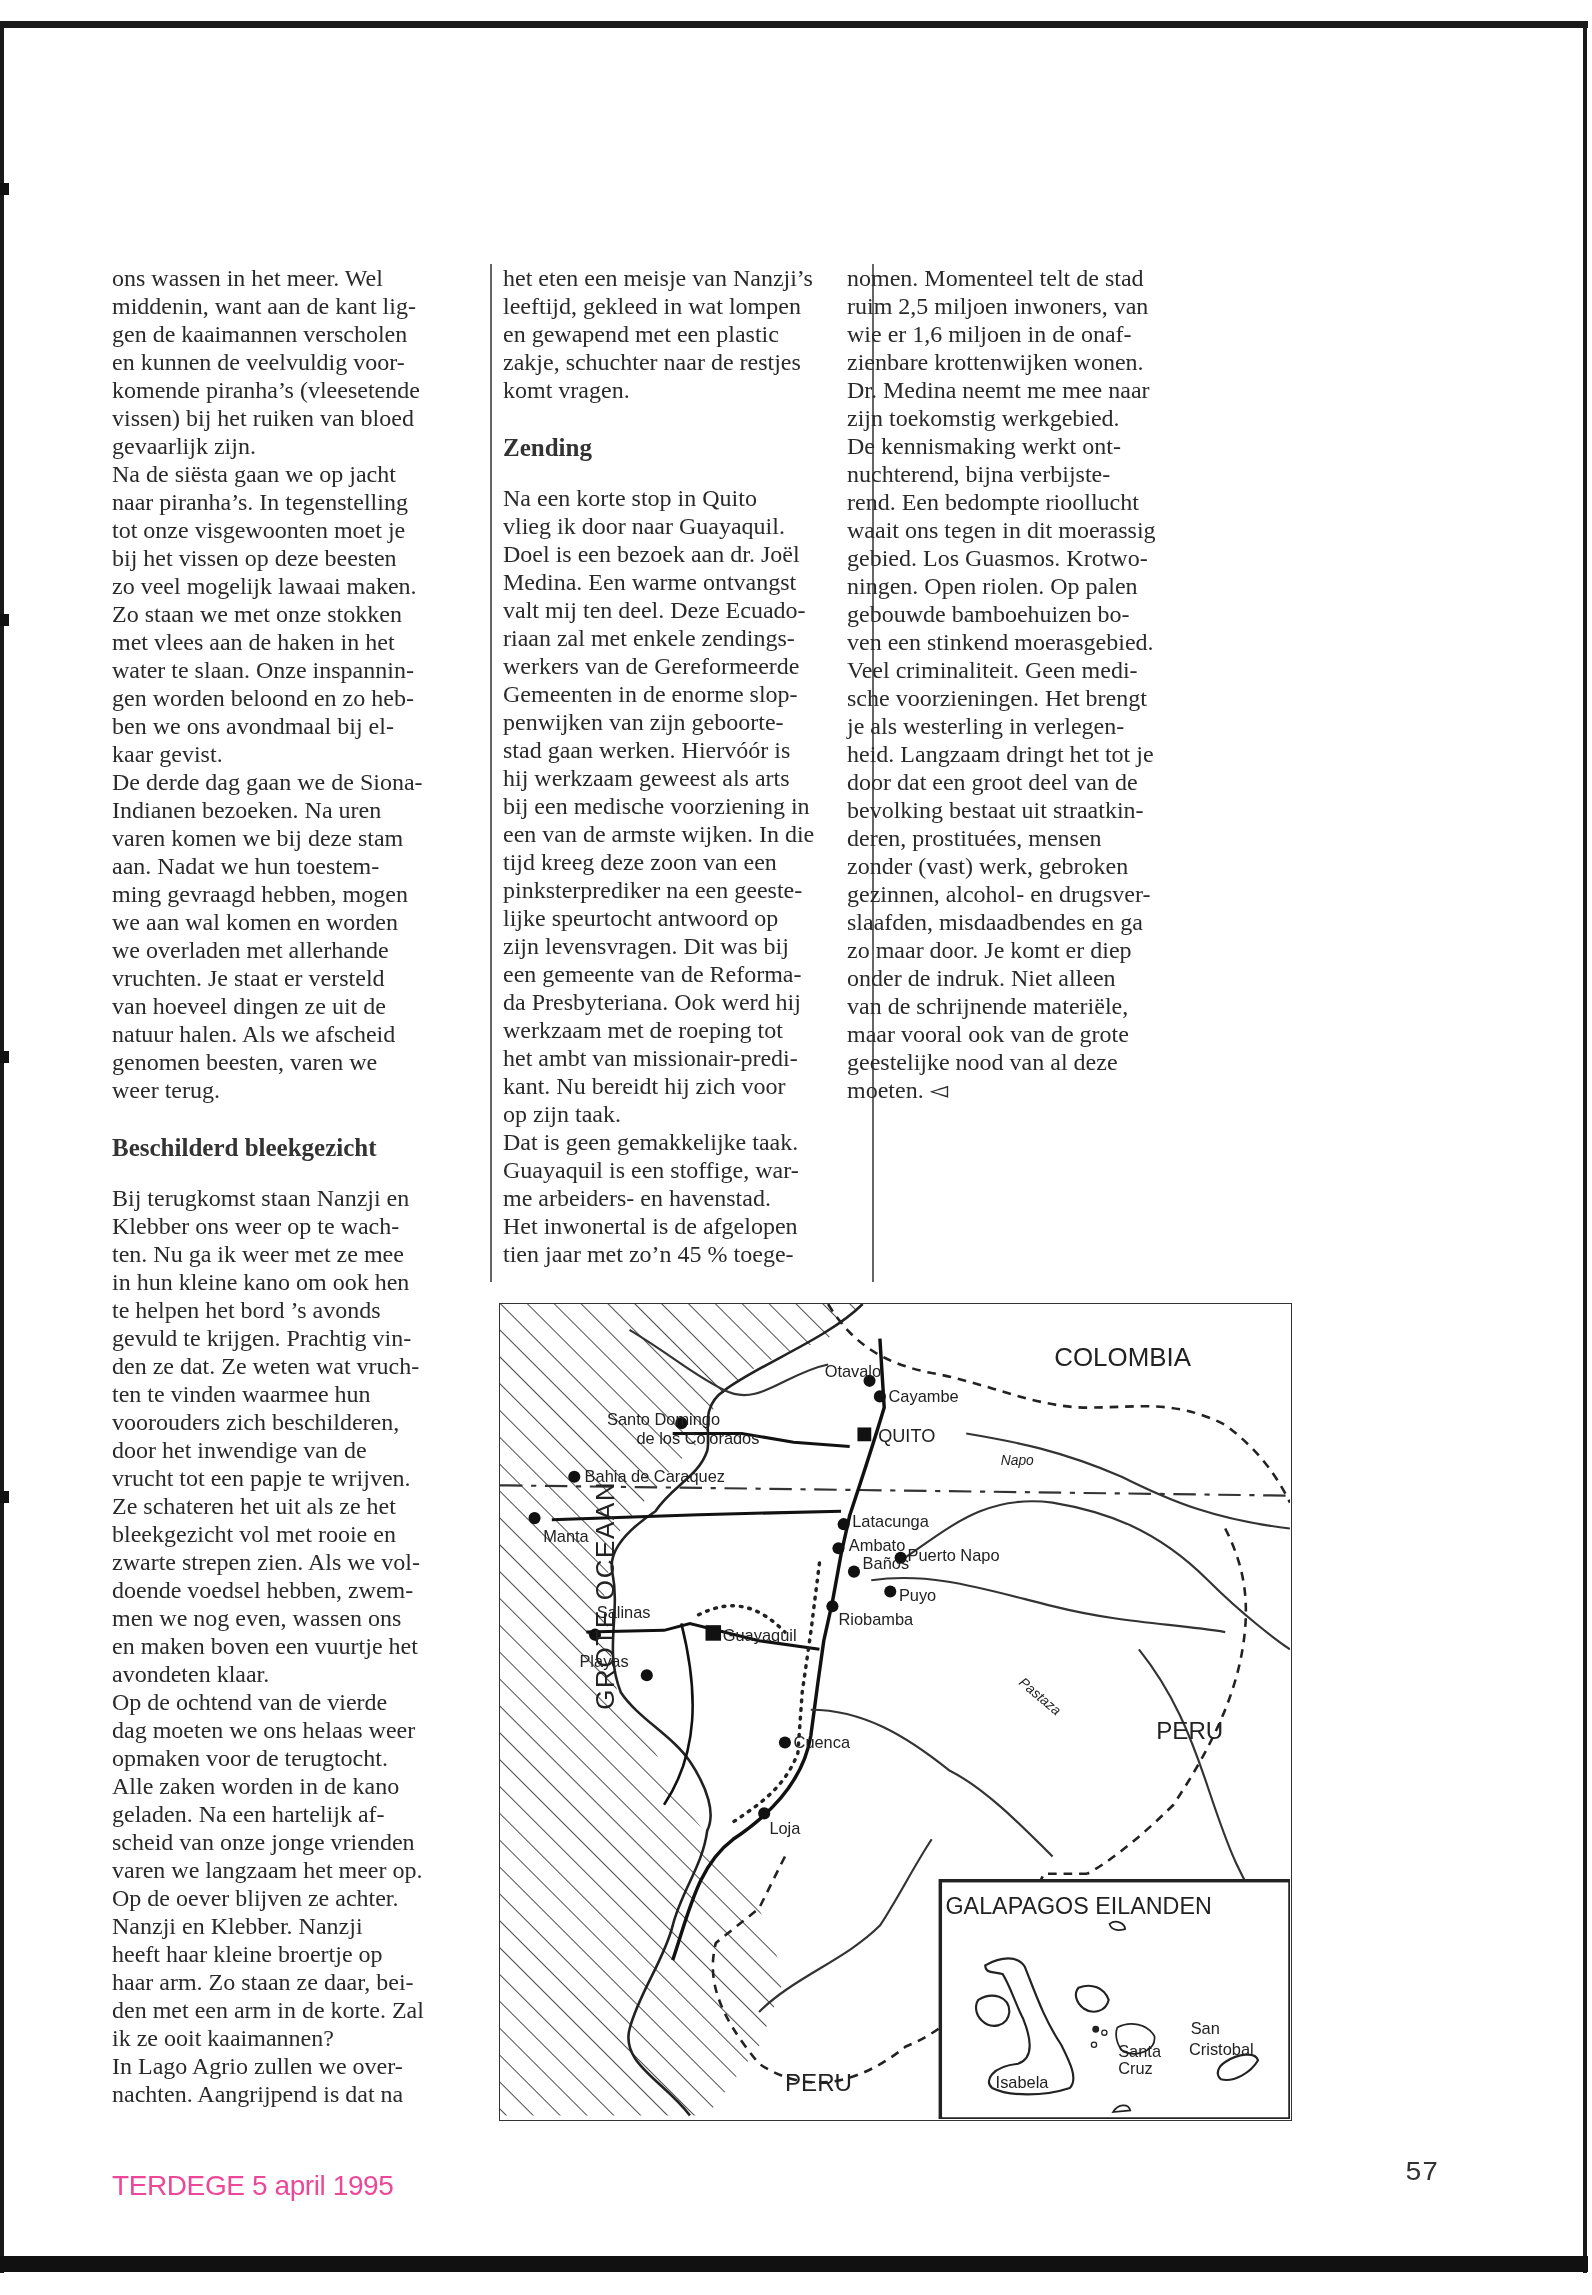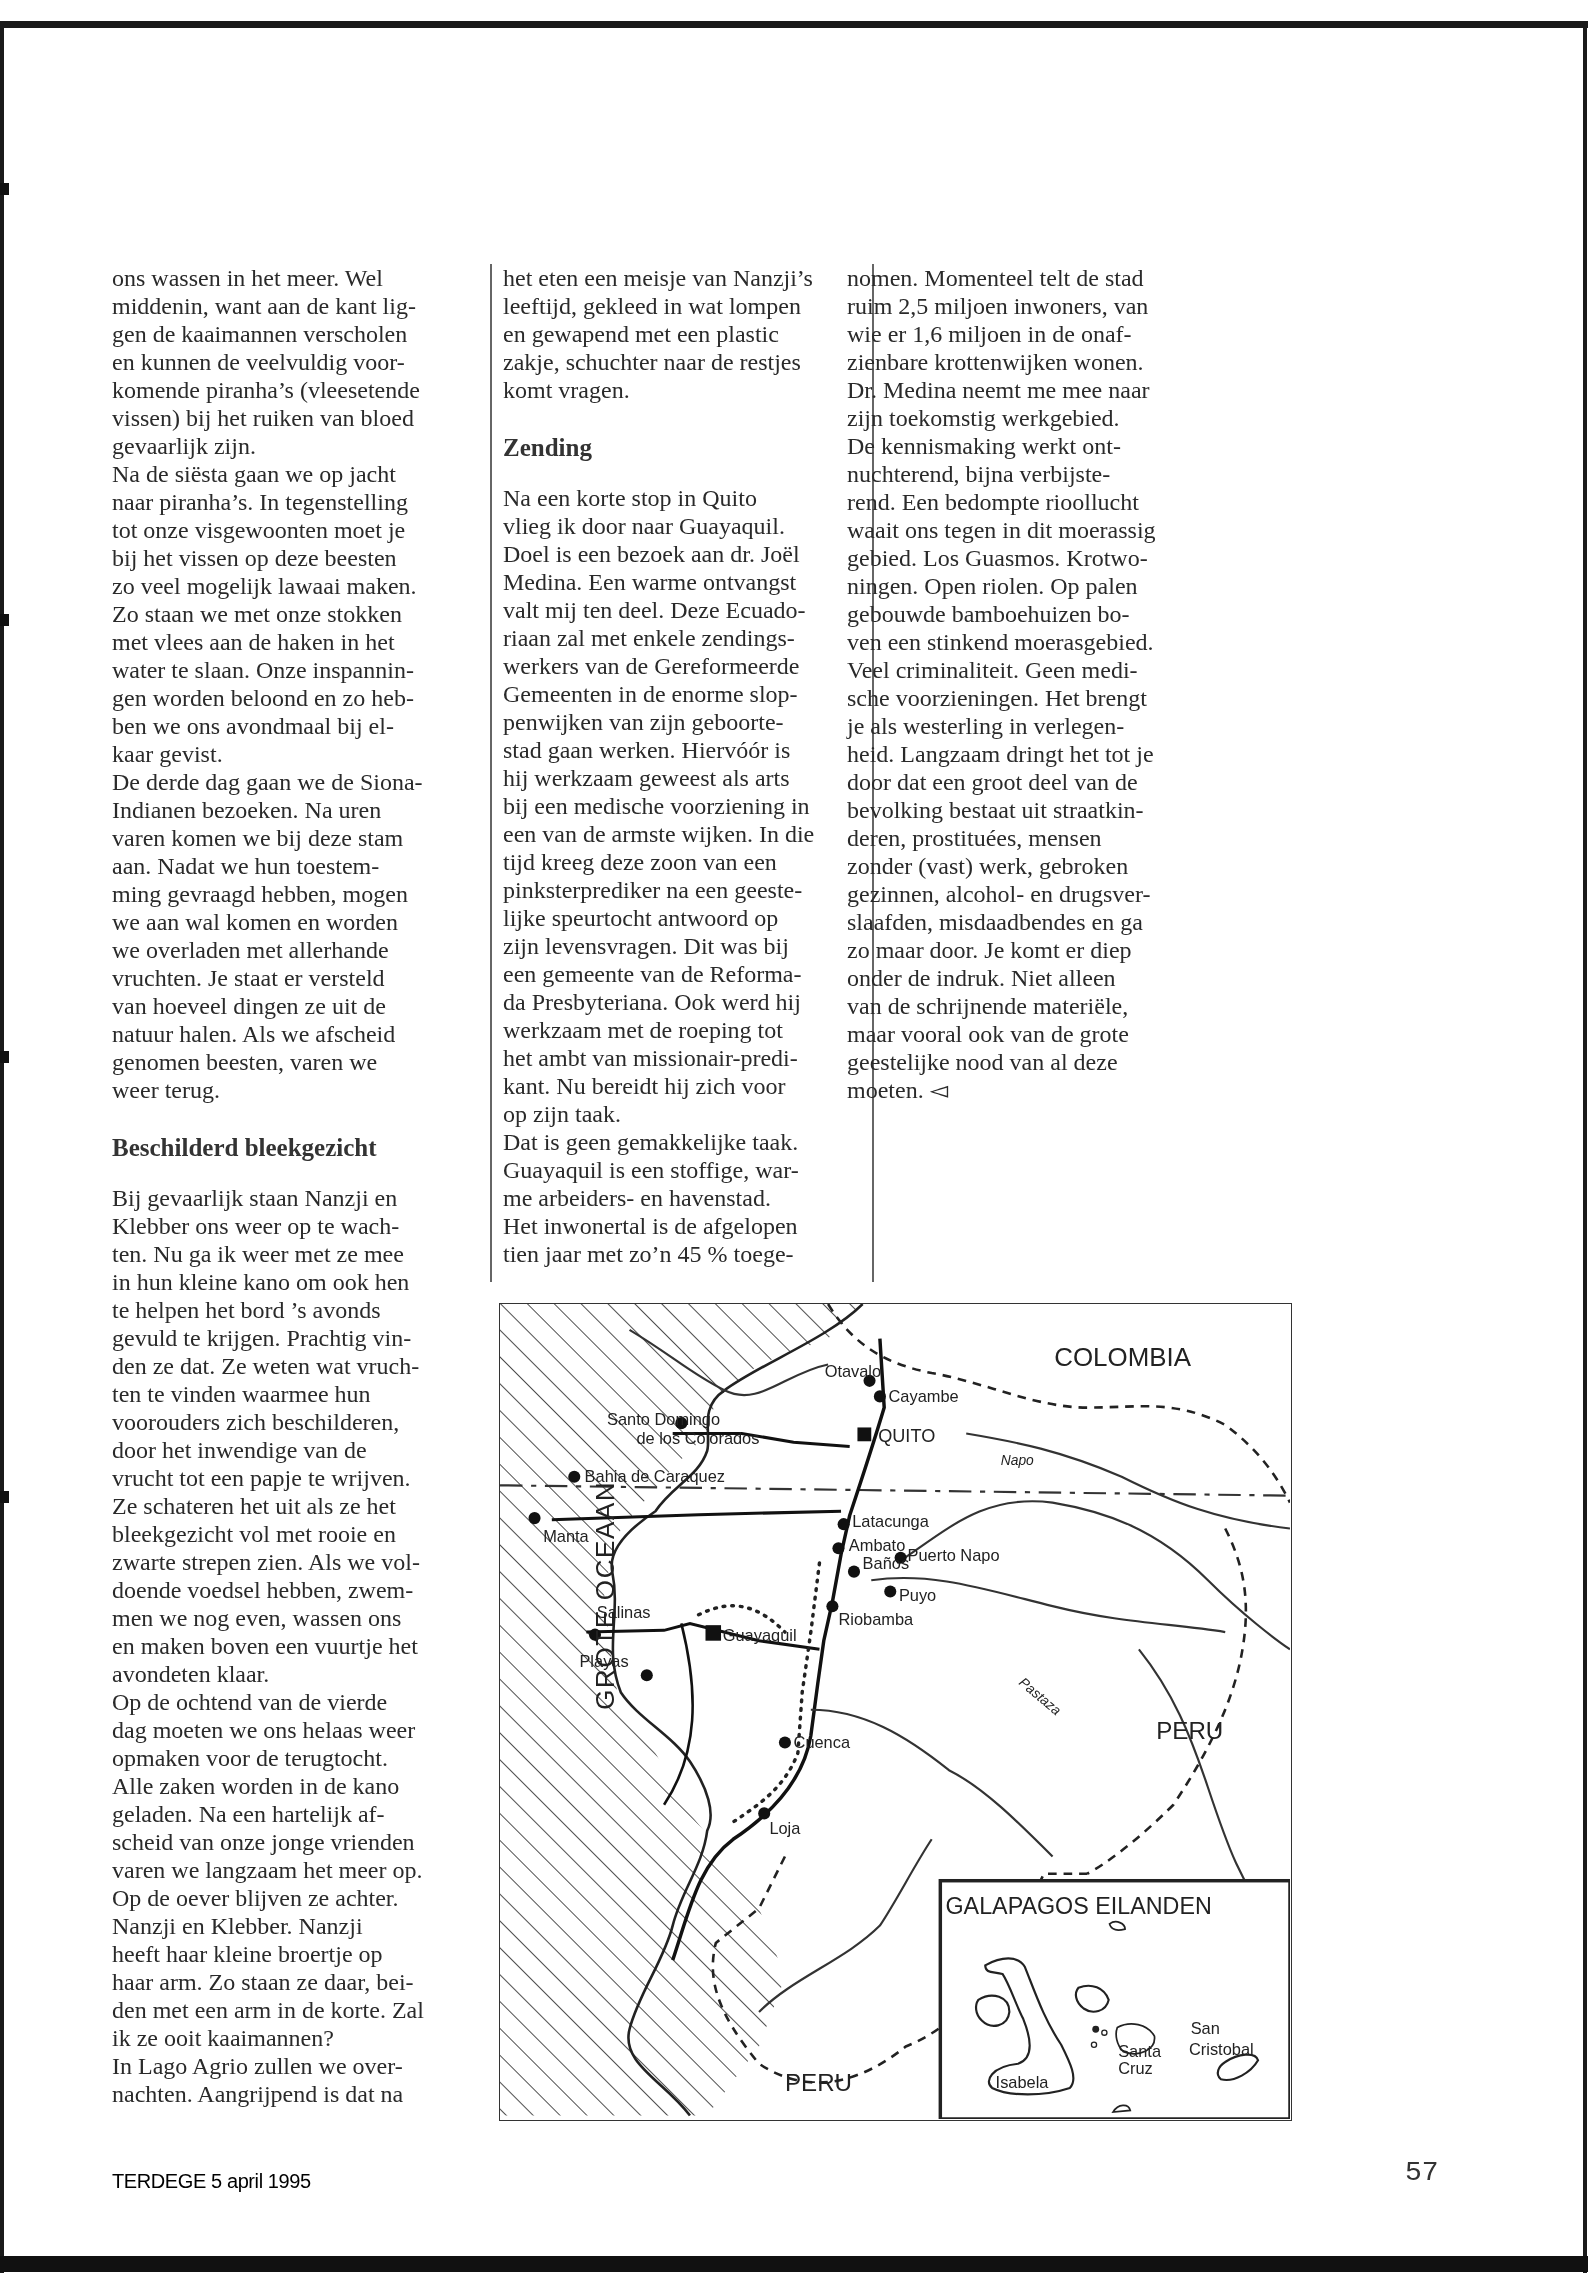--- a/index.html
+++ b/index.html
@@ -11,21 +11,21 @@
   .tick { position: absolute; left: 0; width: 8.6px; height: 12px; background: #111; }
   .column { position: absolute; top: 264px; font-size: 24px; line-height: 28px; }
   .column p { margin: 0; white-space: pre; }
   .col1 { left: 112px; width: 345px; }
   .col2 { left: 503px; width: 345px; }
   .col3 { left: 847px; width: 362px; }
   .rule { position: absolute; width: 1.7px; background: #666; }
   .subhead { font-weight: bold; font-size: 25px; line-height: 35px; margin: 26px 0 19px 0 !important; color: #333; }
   .map { position: absolute; left: 499px; top: 1303px; width: 793px; height: 818px; border: 1.7px solid #333; box-sizing: border-box; background: #fff; }
   .map svg { position: absolute; left: 0; top: 0; }
-  .footer-left { position: absolute; left: 112px; top: 2170px; font-family: "Liberation Sans", "DejaVu Sans", sans-serif; font-size: 20px; color: #000000; letter-spacing: -0.4px; }
+  .footer-left { position: absolute; left: 112px; top: 2170px; font-family: "Liberation Sans", "DejaVu Sans", sans-serif; font-size: 28px; color: #ec4899; letter-spacing: -0.4px; }
   .footer-right { position: absolute; left: 1405px; top: 2157px; font-family: Liberation Mono, monospace; font-size: 28px; color: #333; }
   .map-label { font-family: "Liberation Sans", "DejaVu Sans", sans-serif; fill: #222; }
 </style>
 </head>
 <body>
 
 <div class="border-top"></div>
 <div class="border-left"></div>
 <div class="border-right"></div>
 <div class="border-bottom"></div>
@@ -62,21 +62,21 @@
     <p>aan. Nadat we hun toestem-</p>
     <p>ming gevraagd hebben, mogen</p>
     <p>we aan wal komen en worden</p>
     <p>we overladen met allerhande</p>
     <p>vruchten. Je staat er versteld</p>
     <p>van hoeveel dingen ze uit de</p>
     <p>natuur halen. Als we afscheid</p>
     <p>genomen beesten, varen we</p>
     <p>weer terug.</p>
     <p class="subhead">Beschilderd bleekgezicht</p>
-    <p>Bij gevaarlijk staan Nanzji en</p>
+    <p>Bij terugkomst staan Nanzji en</p>
     <p>Klebber ons weer op te wach-</p>
     <p>ten. Nu ga ik weer met ze mee</p>
     <p>in hun kleine kano om ook hen</p>
     <p>te helpen het bord ’s avonds</p>
     <p>gevuld te krijgen. Prachtig vin-</p>
     <p>den ze dat. Ze weten wat vruch-</p>
     <p>ten te vinden waarmee hun</p>
     <p>voorouders zich beschilderen,</p>
     <p>door het inwendige van de</p>
     <p>vrucht tot een papje te wrijven.</p>

